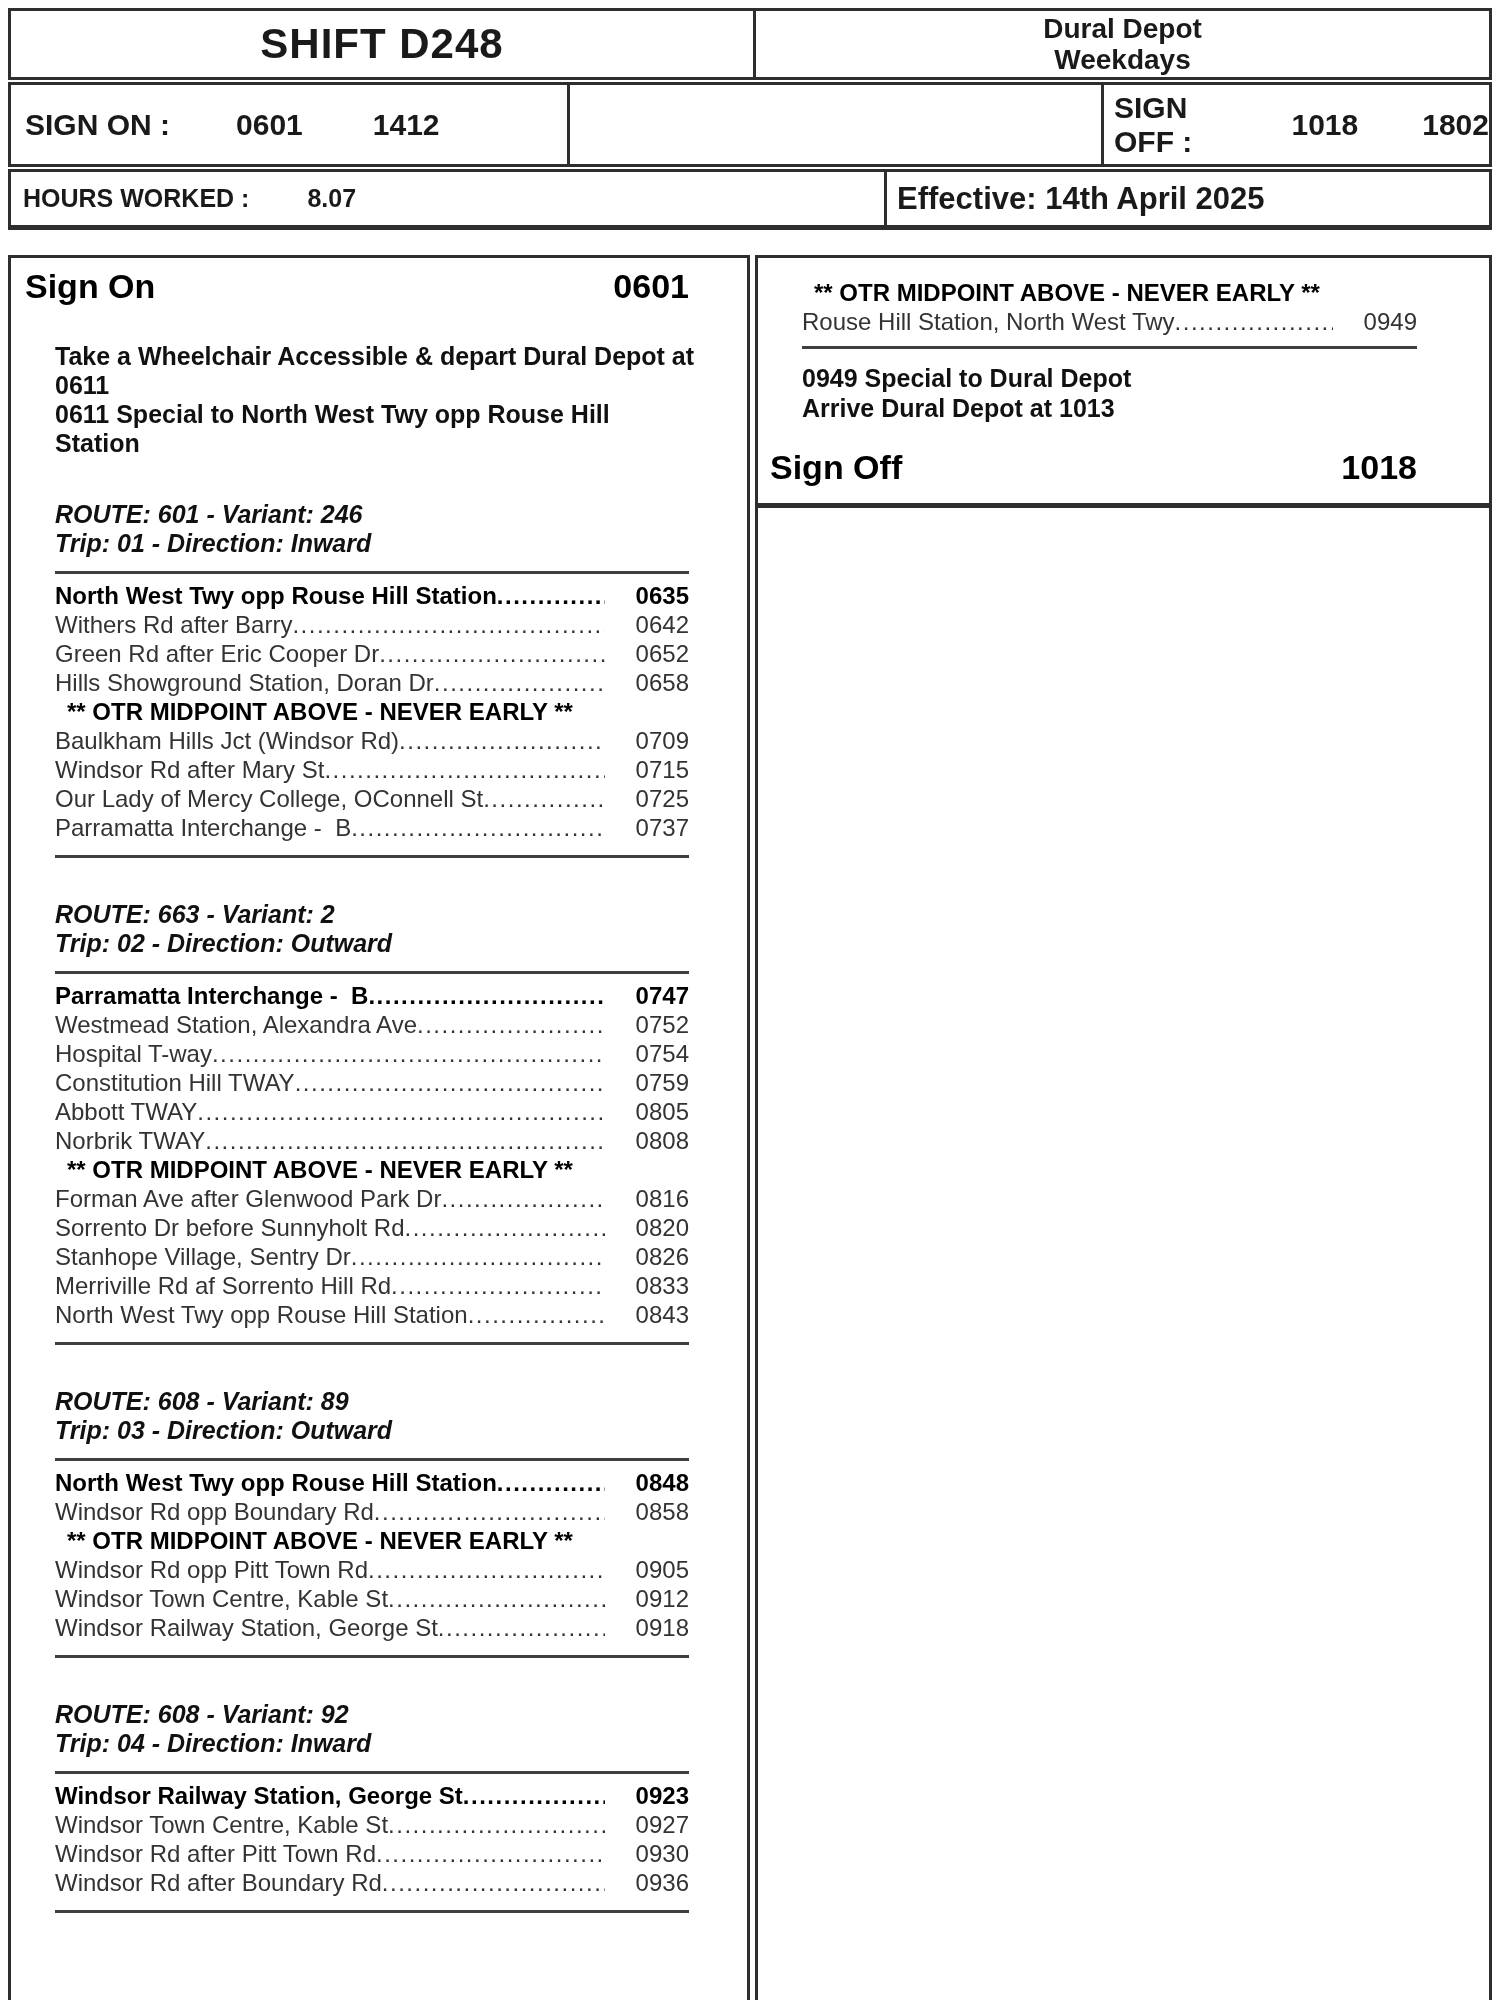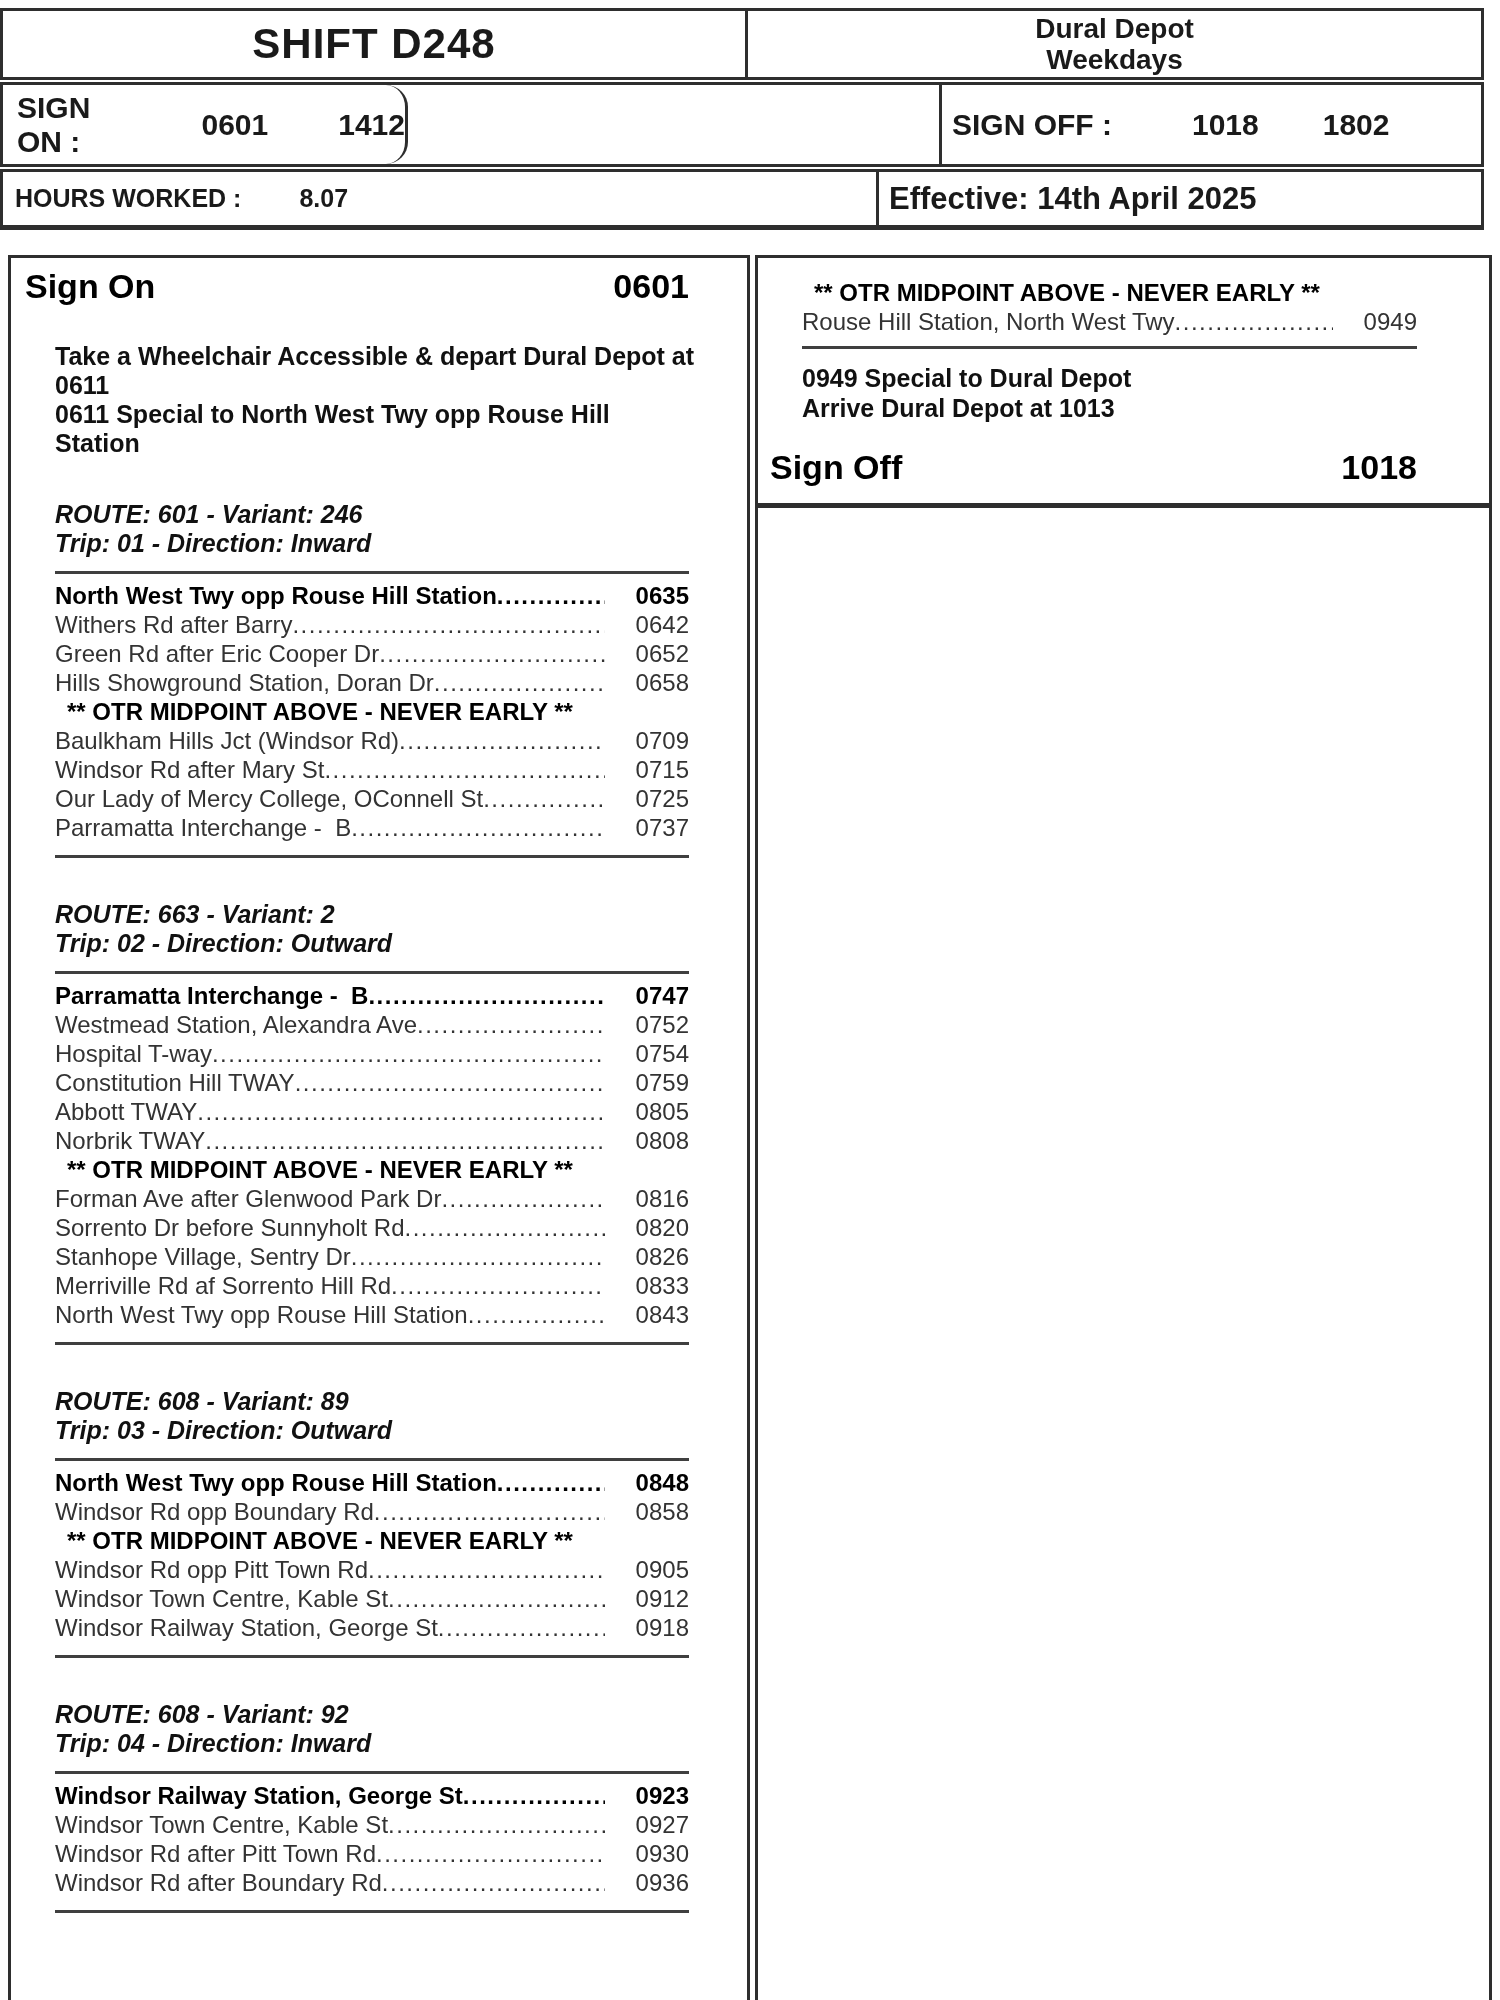--- a/index.html
+++ b/index.html
@@ -5,35 +5,35 @@
   html,body { margin:0; padding:0; background:#ffffff; }
   body {
     width:1500px; height:2000px;
     font-family:"Liberation Sans","DejaVu Sans",sans-serif;
     color:#1a1a1a;
   }
   .page { position:relative; width:1500px; height:2000px; overflow:hidden; background:#fff; }
 
   
   .hrow {
-    position:absolute; left:0; width:1484px;
+    position:absolute; left:8px; width:1484px;
     border:3px solid #2e2e2e; box-sizing:border-box;
     display:flex; background:#fff;
   }
   .r1 { top:8px;  height:72px; }
   .r2 { top:82px; height:85px; }
   .r3 { top:169px;height:61px; border-bottom-width:5px; }
 
   .cell { box-sizing:border-box; display:flex; align-items:center; }
   .cell.sep { border-right:3px solid #2e2e2e; }
 
   .c-shift { width:745px; justify-content:center; font-weight:bold; font-size:42px; letter-spacing:1px; }
   .c-depot { flex:1; flex-direction:column; justify-content:center; font-weight:bold; font-size:28px; line-height:31px; text-align:center; }
 
-  .c-signon  { width:405px; padding-left:14px; font-weight:bold; font-size:30px;border-radius:22px; }
+  .c-signon  { width:559px; padding-left:14px; font-weight:bold; font-size:30px; }
   .c-blank   { width:534px; }
   .c-signoff { flex:1; padding-left:10px; font-weight:bold; font-size:30px; }
   .c-signon .tv1  { margin-left:66px; }
   .c-signon .tv2  { margin-left:70px; }
   .c-signoff .tv1 { margin-left:80px; }
   .c-signoff .tv2 { margin-left:64px; }
 
   .c-hours { width:876px; padding-left:12px; font-weight:bold; font-size:25px; }
   .c-hours .hv { margin-left:58px; }
   .c-effective { flex:1; padding-left:10px; font-weight:bold; font-size:31px; }

